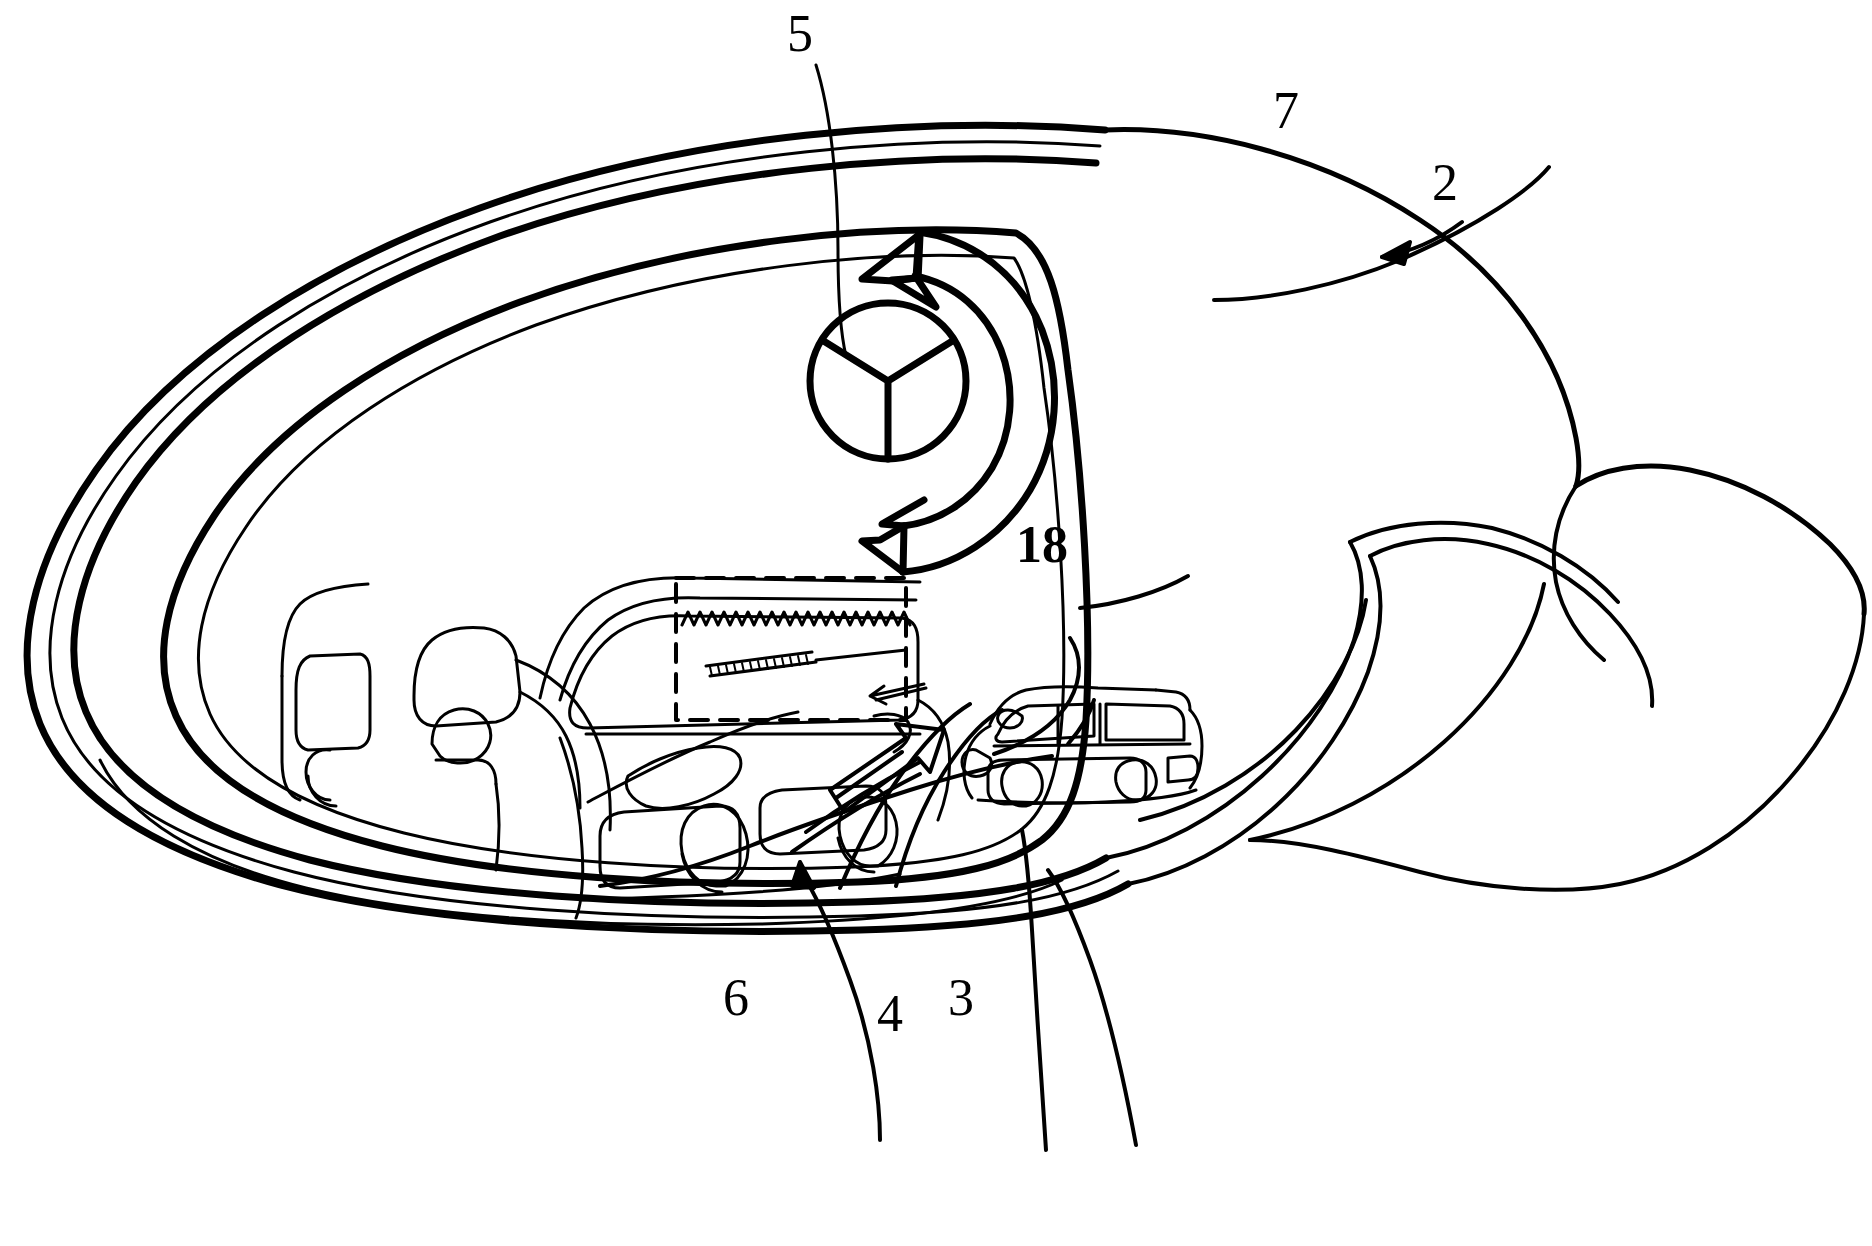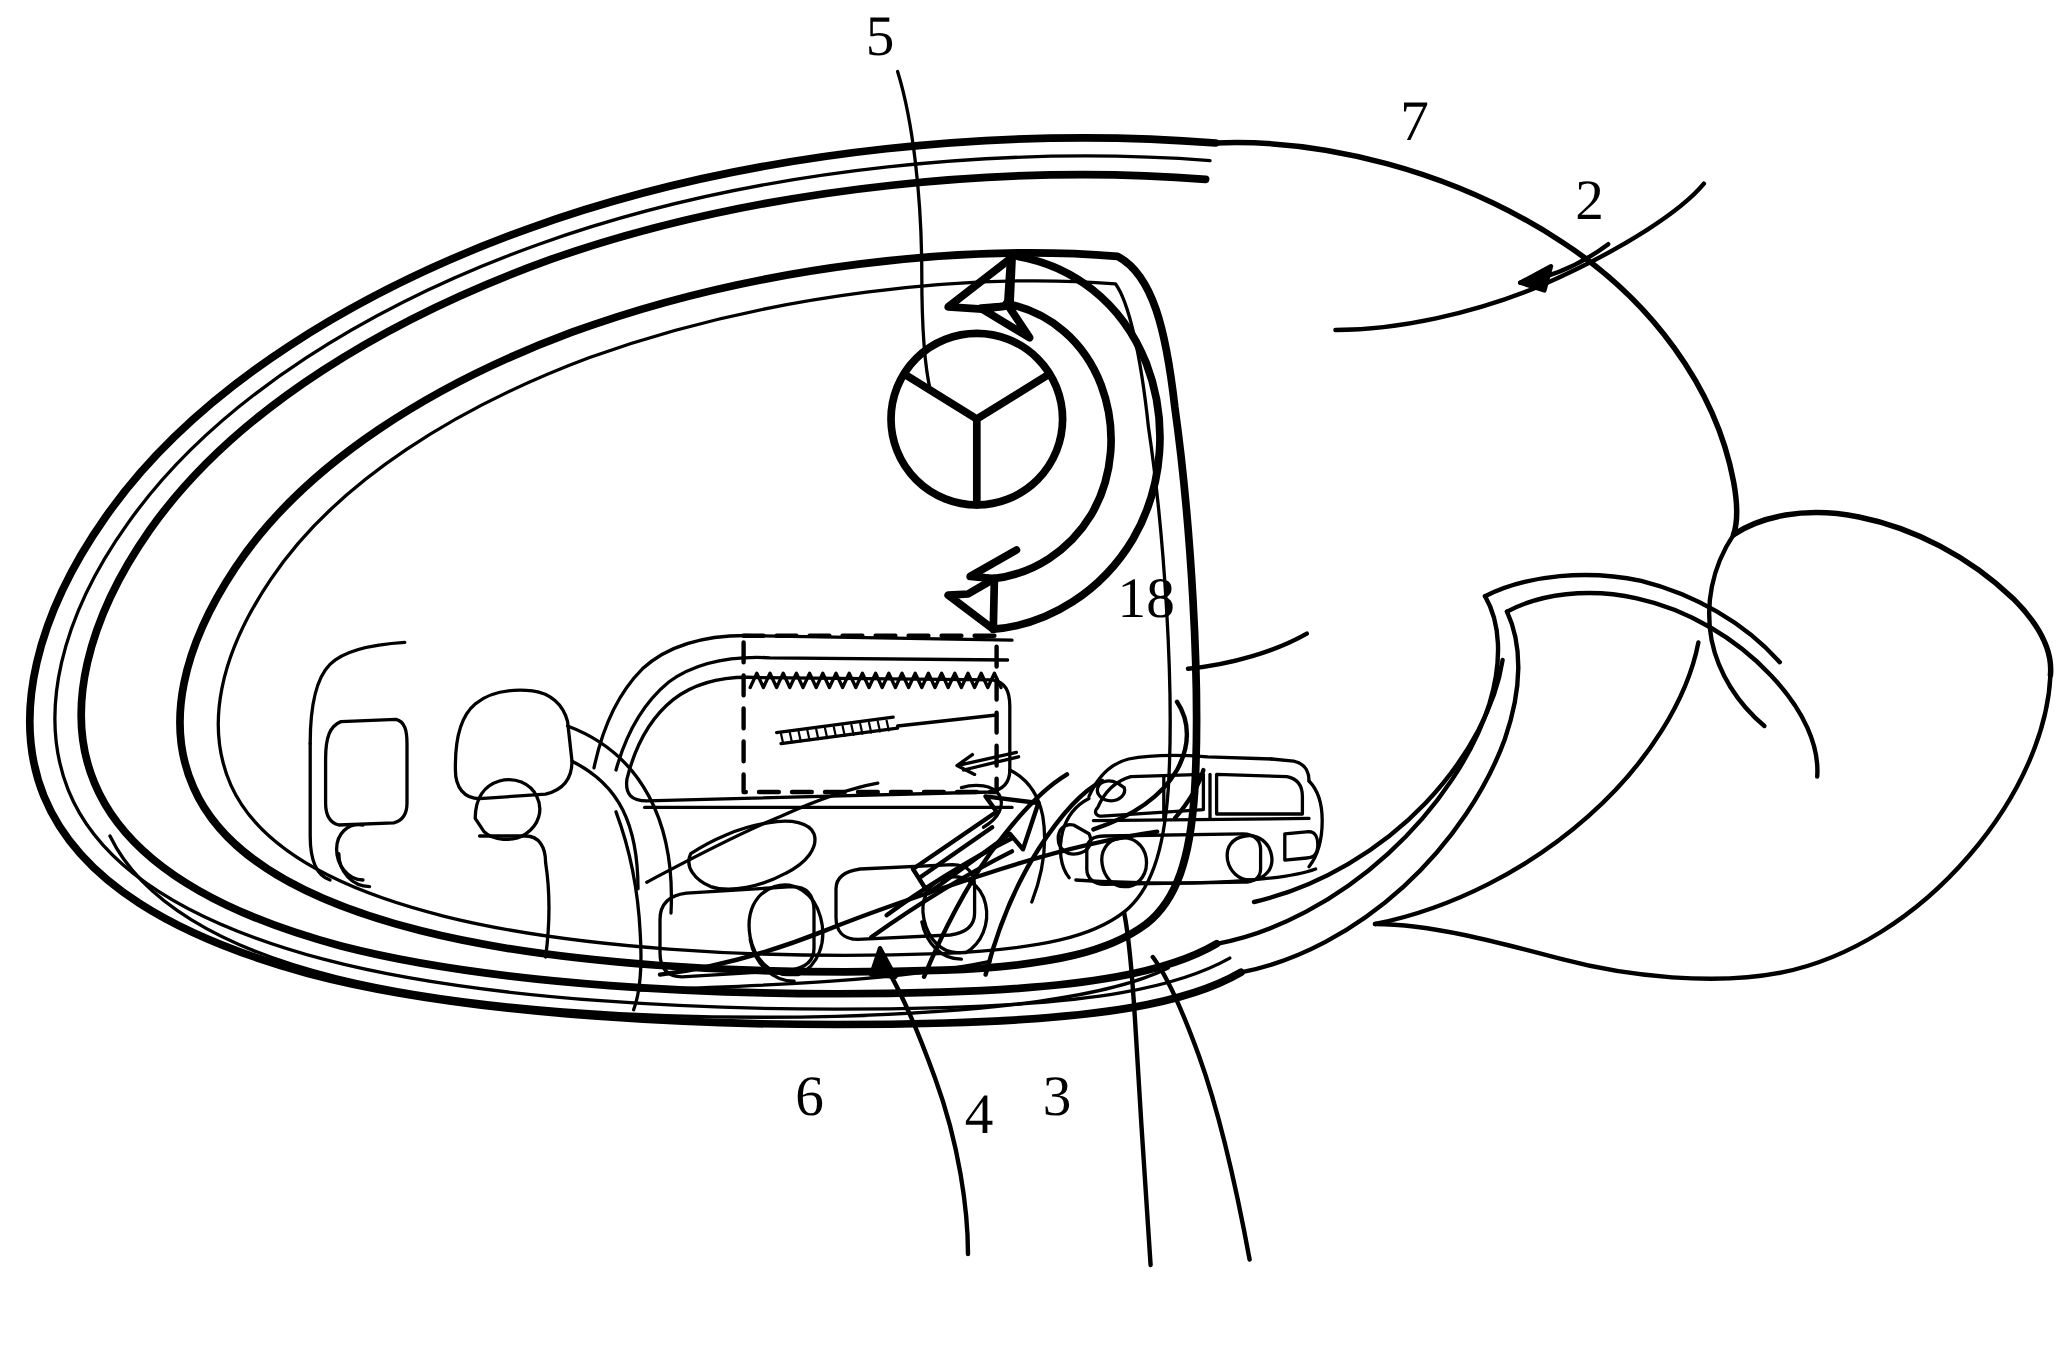--- a/index.html
+++ b/index.html
@@ -231,18 +231,18 @@
       <path stroke-width="3" d="M978,800 C1010,802 1060,804 1106,802 C1150,800 1180,796 1196,790"></path>
       <path stroke-width="3" d="M1058,744 L1058,706"></path>
       <path stroke-width="3" d="M1100,744 L1100,704"></path>
 
     </g>
   </svg>
 
   <div class="ref-label" style="left:787px;  top:8px;">5</div>
   <div class="ref-label" style="left:1273px; top:85px;">7</div>
   <div class="ref-label" style="left:1432px; top:157px;">2</div>
-  <div class="ref-label" style="left:1016px; top:519px;">18</div>
+  <div class="ref-label" style="left:1016px; top:519px;font-weight:bold;">18</div>
   <div class="ref-label" style="left:723px;  top:972px;">6</div>
   <div class="ref-label" style="left:877px;  top:988px;">4</div>
   <div class="ref-label" style="left:948px;  top:972px;">3</div>
 
 </div>
 
 </body></html>

